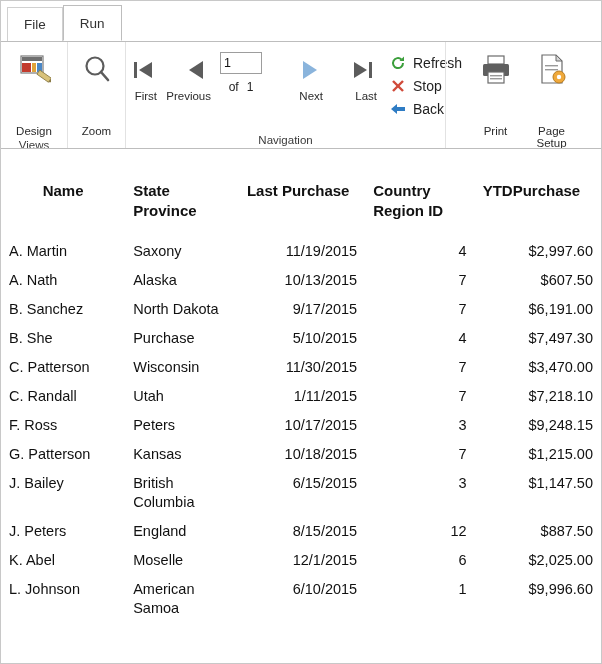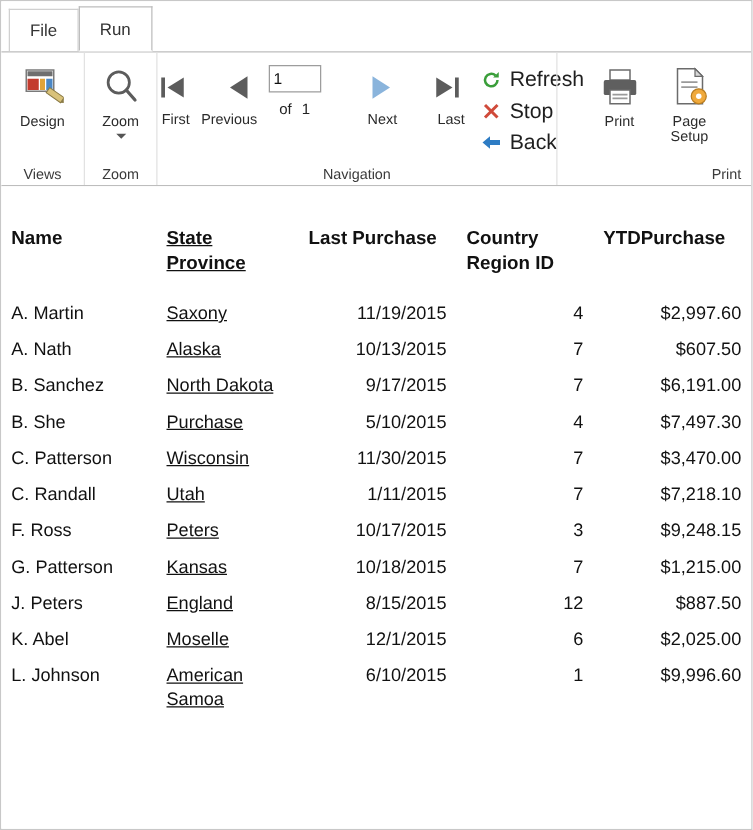--- a/index.html
+++ b/index.html
@@ -90,20 +90,21 @@
     width: 100%;
   }
   .btn {
     display: flex;
     flex-direction: column;
     align-items: center;
     justify-content: flex-start;
     padding: 3px 6px 2px 6px;
     cursor: default;
     min-width: 46px;
+    gap: 33px;
   }
   .btn .glyph {
     height: 42px;
     display: flex; align-items: center; justify-content: center;
   }
   .btn .cap {
     font-size: 11.5px;
     color: #2b2b2b;
     text-align: center;
     line-height: 12px;
@@ -155,21 +156,21 @@
   .pageof b { font-weight: normal; margin-left: 8px; }
   .stacked {
     display: flex; flex-direction: column;
     justify-content: center;
     gap: 3px;
     padding-top: 7px;
     padding-left: 6px;
   }
   .srow {
     display: flex; align-items: center; gap: 6px;
-    font-size: 17px; color: #1f1f1f;
+    font-size: 14px; color: #1f1f1f;
     padding: 1px 4px;
     cursor: default;
   }
   .srow .ico { width: 18px; height: 18px; display:flex; align-items:center; justify-content:center; }
   .ribbon-bottom {
     position: absolute;
     left: 0; right: 0; bottom: 0;
     height: 1px;
     background: #bdbdbd;
   }
@@ -197,21 +198,21 @@
     line-height: 20px;
   }
   table.rep td {
     font-size: 14.5px;
     color: #111111;
     padding: 5px 8px;
     vertical-align: top;
     line-height: 19px;
   }
   th.c-name, td.c-name { width: 118px; padding-left: 8px; }
-  th.c-state, td.c-state { width: 108px; text-decoration: underline; }
+  th.c-state, td.c-state { width: 108px; }
   th.c-last, td.c-last { width: 120px; text-align: right; }
   th.c-country, td.c-country { width: 104px; }
   th.c-ytd, td.c-ytd { width: 120px; text-align: right; padding-right: 14px; }
   td.c-country { text-align: right; padding-right: 40px; }
   th.c-country { text-align: left; padding-left: 8px; }
   th.c-last { text-align: left; padding-left: 0; }
   td.c-last { padding-right: 18px; }
   th.c-ytd { text-align: right; }
 </style>
 </head>
@@ -377,21 +378,21 @@
       <div class="group-label" style="text-align:right; padding-right:8px;">Print</div>
     </div>
 
     <div class="ribbon-bottom"></div>
   </div>
 
   <div class="report">
     <table class="rep">
       <thead>
         <tr>
-          <th class="c-name" style="white-space:pre-line;">Name</th>
+          <th class="c-name" style="white-space:pre-line;text-align:center;">Name</th>
           <th class="c-state" style="white-space:pre-line;">State
 Province</th>
           <th class="c-last" style="white-space:pre-line;">Last Purchase</th>
           <th class="c-country" style="white-space:pre-line;">Country
 Region ID</th>
           <th class="c-ytd" style="white-space:pre-line;">YTDPurchase</th>
         </tr>
       </thead>
       <tbody id="report-body">
           <tr>
@@ -444,20 +445,27 @@
             <td class="c-ytd">$9,248.15</td>
           </tr>
           <tr>
             <td class="c-name">G. Patterson</td>
             <td class="c-state">Kansas</td>
             <td class="c-last">10/18/2015</td>
             <td class="c-country">7</td>
             <td class="c-ytd">$1,215.00</td>
           </tr>
           <tr>
+            <td class="c-name">J. Bailey</td>
+            <td class="c-state">British Columbia</td>
+            <td class="c-last">6/15/2015</td>
+            <td class="c-country">3</td>
+            <td class="c-ytd">$1,147.50</td>
+          </tr>
+          <tr>
             <td class="c-name">J. Peters</td>
             <td class="c-state">England</td>
             <td class="c-last">8/15/2015</td>
             <td class="c-country">12</td>
             <td class="c-ytd">$887.50</td>
           </tr>
           <tr>
             <td class="c-name">K. Abel</td>
             <td class="c-state">Moselle</td>
             <td class="c-last">12/1/2015</td>

